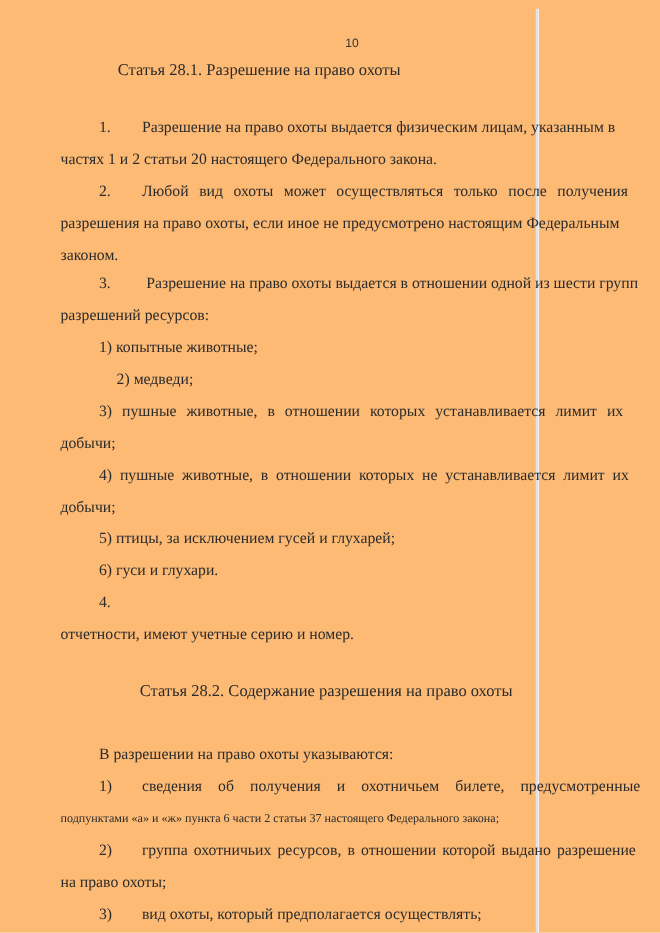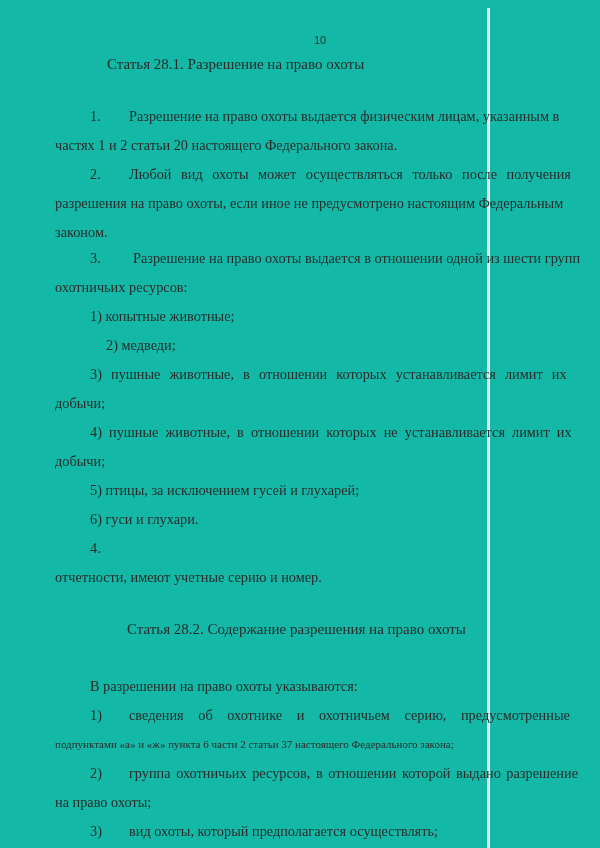--- a/index.html
+++ b/index.html
@@ -3,21 +3,21 @@
 <meta charset="utf-8">
 <style>
   html, body { margin: 0; padding: 0; }
   body {
     width: 600px; height: 848px; overflow: hidden;
     background: #fbfbfb;
     font-family: "Liberation Serif", "DejaVu Serif", serif;
     color: #2a2a2a;
     position: relative;
   }
-  .page { position: absolute; inset: 0; background: #14b8a6; }
+  .page { position: absolute; inset: 0; background: #fdba74; }
   .fold {
     position: absolute; left: 487px; top: 8px; width: 2px; height: 840px;
     background: #e2e2e4;
   }
   .fold2 {
     position: absolute; left: 489px; top: 8px; width: 1px; height: 840px;
     background: #f0f0f1;
   }
   .pagenum {
     position: absolute; top: 34px; left: 0; width: 640px; text-align: center;
@@ -48,39 +48,39 @@
     </div>
   <div class="line" style="top:136px; left:55px;">частях 1 и 2 статьи 20 настоящего Федерального закона.</div>
 
   <div class="line" style="top:165px; left:90px;">2.</div>
   <div class="line" style="top:165px; left:129px; width:440px; word-spacing:6px;">Любой вид охоты может осуществляться только после получения</div>
   <div class="line" style="top:194px; left:55px;">разрешения на право охоты, если иное не предусмотрено настоящим Федеральным</div>
   <div class="line" style="top:223px; left:55px;">законом.</div>
 
   <div class="line" style="top:249px; left:90px;">3.</div>
   <div class="line" style="top:249px; left:133px;">Разрешение на право охоты выдается в отношении одной из шести групп</div>
-  <div class="line" style="top:278px; left:55px;">охотничьих ресурсов:</div>
+  <div class="line" style="top:278px; left:55px;">разрешений ресурсов:</div>
 
   <div class="line" style="top:307px; left:90px;">1) копытные животные;</div>
   <div class="line" style="top:336px; left:90px;margin-left:16px;">2) медведи;</div>
   <div class="line" style="top:365px; left:90px; word-spacing:5.5px;">3) пушные животные, в отношении которых устанавливается лимит их</div>
   <div class="line" style="top:394px; left:55px;">добычи;</div>
   <div class="line" style="top:423px; left:90px; word-spacing:3.5px;">4) пушные животные, в отношении которых не устанавливается лимит их</div>
   <div class="line" style="top:452px; left:55px;">добычи;</div>
   <div class="line" style="top:481px; left:90px;">5) птицы, за исключением гусей и глухарей;</div>
   <div class="line" style="top:510px; left:90px;">6) гуси и глухари.</div>
 
   <div class="line" style="top:539px; left:90px;">4.</div>
   <div class="line" style="top:568px; left:55px;">отчетности, имеют учетные серию и номер.</div>
 
   <div class="line heading" style="top:620px; left:127px;">Статья 28.2. Содержание разрешения на право охоты</div>
   <div class="line" style="top:677px; left:90px;">В разрешении на право охоты указываются:</div>
 
   <div class="line" style="top:706px; left:90px;">1)</div>
-  <div class="line" style="top:706px; left:129px; word-spacing:11px;">сведения об охотнике и охотничьем серию, предусмотренные</div>
+  <div class="line" style="top:706px; left:129px; word-spacing:11px;">сведения об получения и охотничьем билете, предусмотренные</div>
   <div class="line" style="top:735px; left:55px; font-size:11px;">подпунктами «а» и «ж» пункта 6 части 2 статьи 37 настоящего Федерального закона;</div>
 
   <div class="line" style="top:764px; left:90px;">2)</div>
   <div class="line" style="top:764px; left:129px; word-spacing:2px;">группа охотничьих ресурсов, в отношении которой выдано разрешение</div>
   <div class="line" style="top:793px; left:55px;">на право охоты;</div>
 
   <div class="line" style="top:822px; left:90px;">3)</div>
   <div class="line" style="top:822px; left:129px;">вид охоты, который предполагается осуществлять;</div>
 </div>
 

